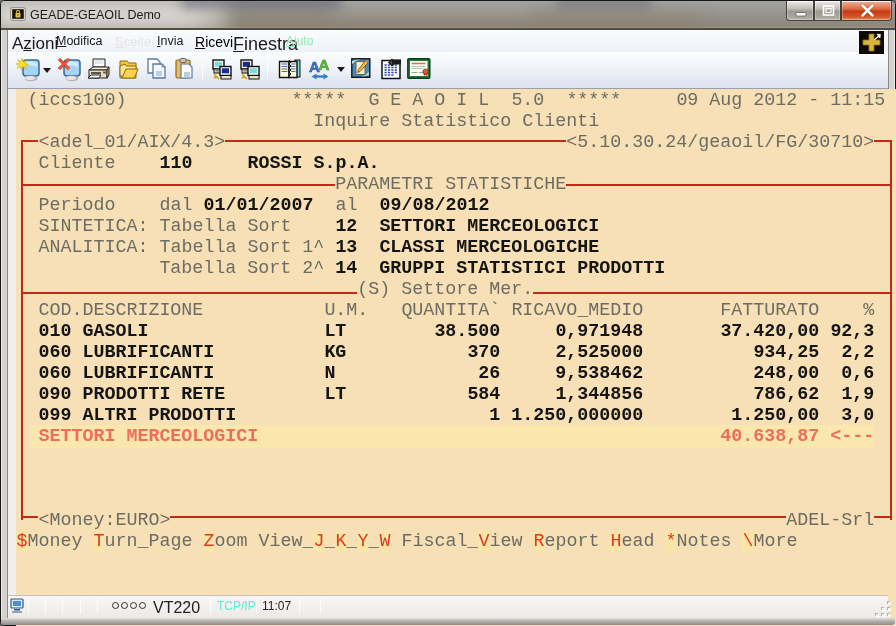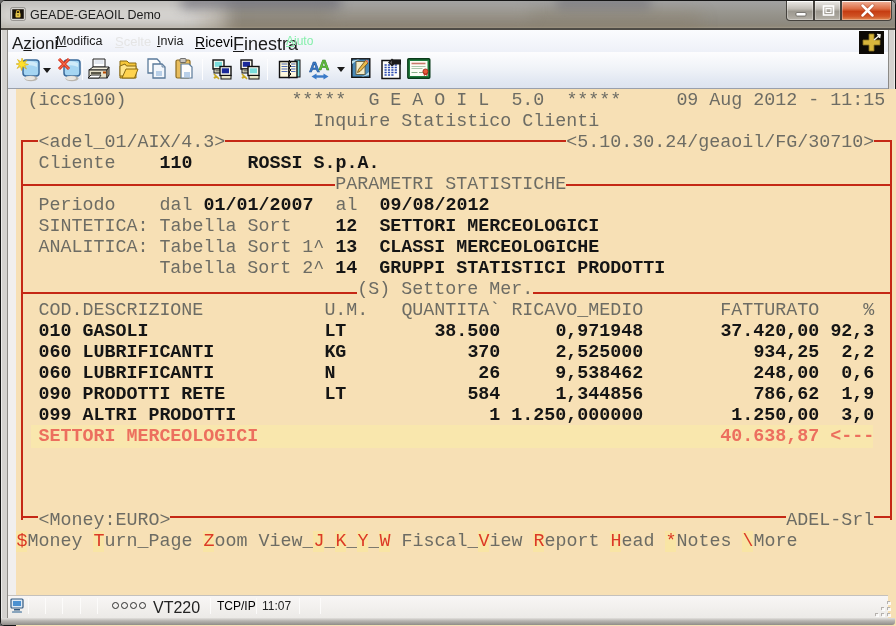--- a/index.html
+++ b/index.html
@@ -243,21 +243,21 @@
       <rect x="1" y="1" width="12" height="9" rx="1" fill="#dce9f5" stroke="#345a80" stroke-width="1.2"></rect>
       <rect x="3" y="3" width="8" height="5" fill="#4a90d0"></rect>
       <rect x="4" y="11" width="6" height="1.5" fill="#345a80"></rect>
       <rect x="2" y="13" width="10" height="2" rx="0.6" fill="#8aa5bd"></rect>
     </svg>
     <div style="position:absolute;left:112px;top:602px;width:7px;height:7px;border:1.8px solid #2e2e2e;border-radius:50%"></div>
     <div style="position:absolute;left:121px;top:602px;width:7px;height:7px;border:1.8px solid #2e2e2e;border-radius:50%"></div>
     <div style="position:absolute;left:130px;top:602px;width:7px;height:7px;border:1.8px solid #2e2e2e;border-radius:50%"></div>
     <div style="position:absolute;left:139px;top:602px;width:7px;height:7px;border:1.8px solid #2e2e2e;border-radius:50%"></div>
     <div style="position:absolute;left:153px;top:599px;font-size:16px;color:#222">VT220</div>
-    <div style="position:absolute;left:217px;top:599px;font-size:12px;color:#000000">TCP/IP</div>
+    <div style="position:absolute;left:217px;top:599px;font-size:12px;color:#5eead4">TCP/IP</div>
     <div style="position:absolute;left:262px;top:599px;font-size:12px;color:#222">11:07</div>
     <svg style="position:absolute;left:873px;top:599px" width="18" height="18" viewBox="0 0 18 18">
       <rect x="14" y="2" width="3" height="3" fill="#b5b1ad"></rect>
       <rect x="15" y="3" width="3" height="3" fill="#fdfdfc" opacity="0.9"></rect>
       <rect x="14" y="8" width="3" height="3" fill="#b5b1ad"></rect>
       <rect x="15" y="9" width="3" height="3" fill="#fdfdfc" opacity="0.9"></rect>
       <rect x="8" y="8" width="3" height="3" fill="#b5b1ad"></rect>
       <rect x="9" y="9" width="3" height="3" fill="#fdfdfc" opacity="0.9"></rect>
       <rect x="14" y="14" width="3" height="3" fill="#b5b1ad"></rect>
       <rect x="15" y="15" width="3" height="3" fill="#fdfdfc" opacity="0.9"></rect>

